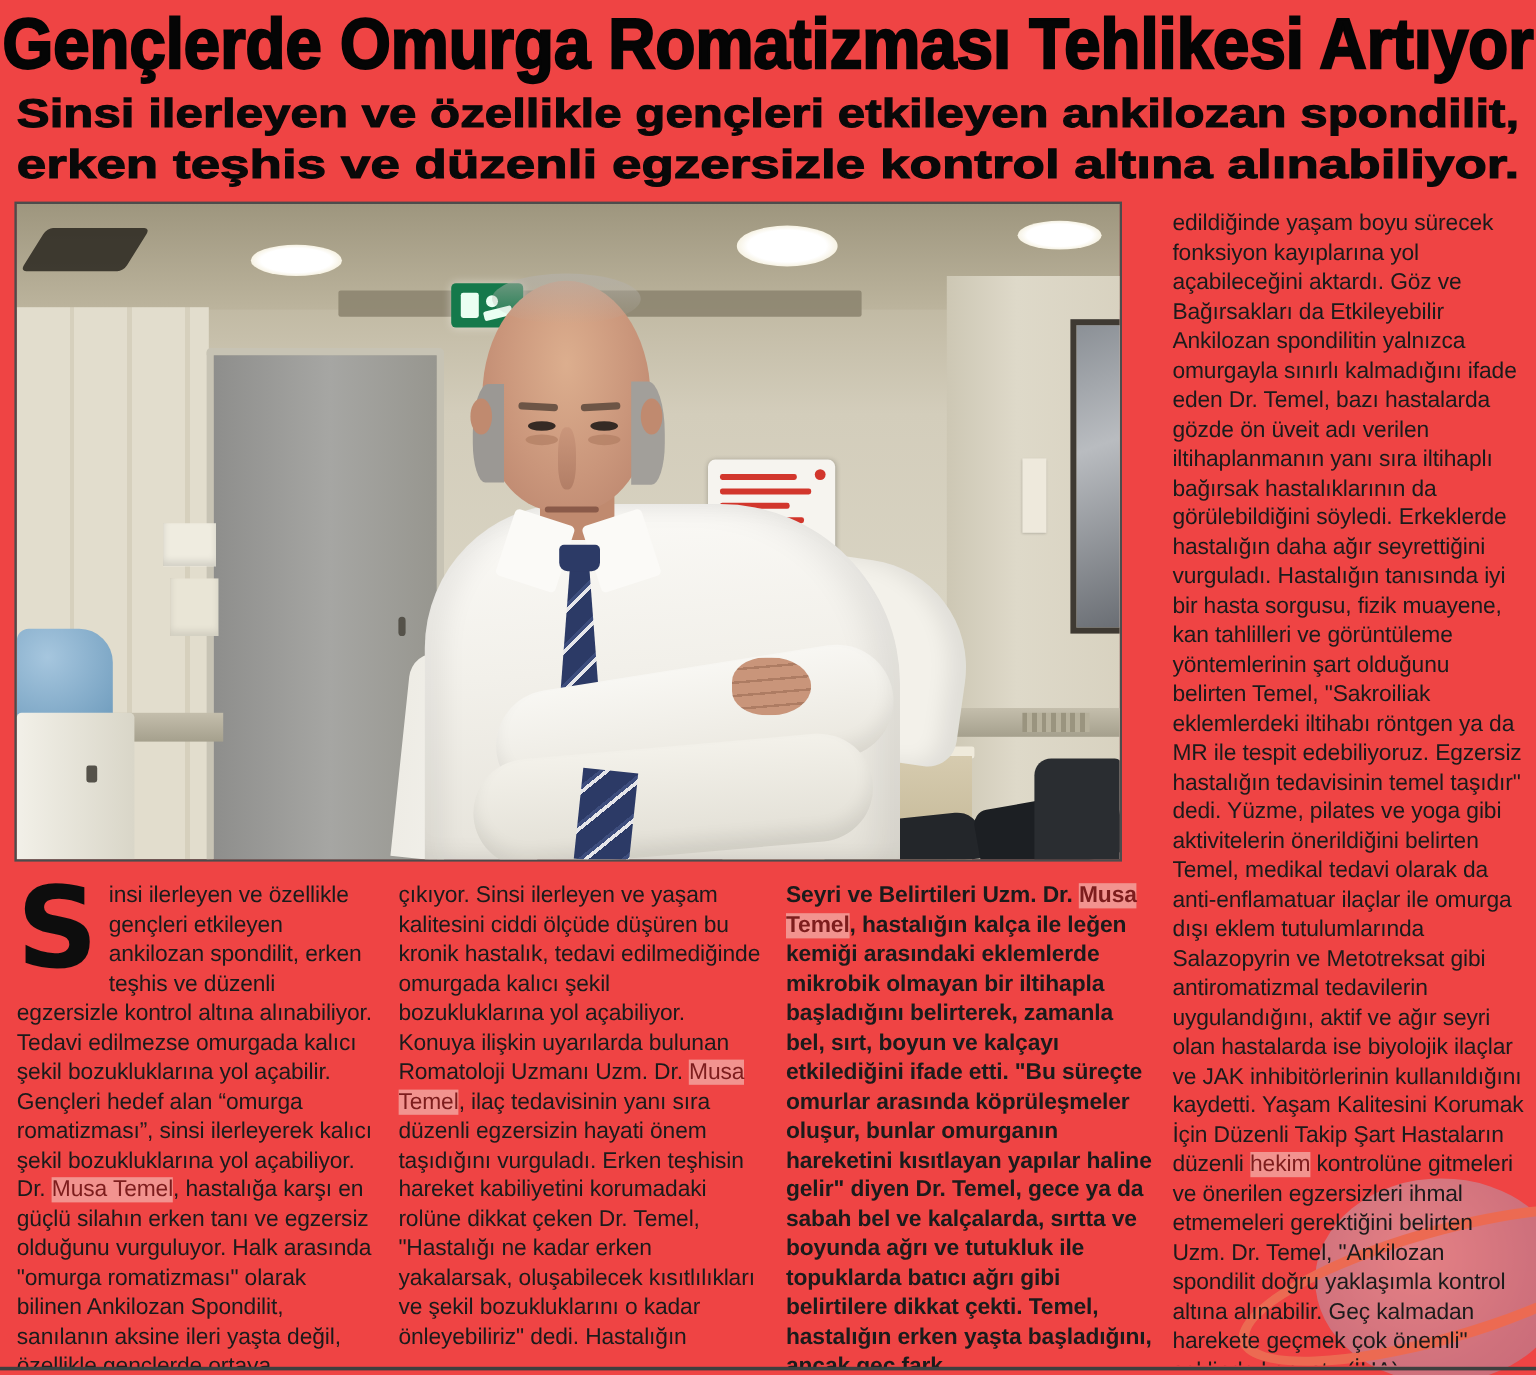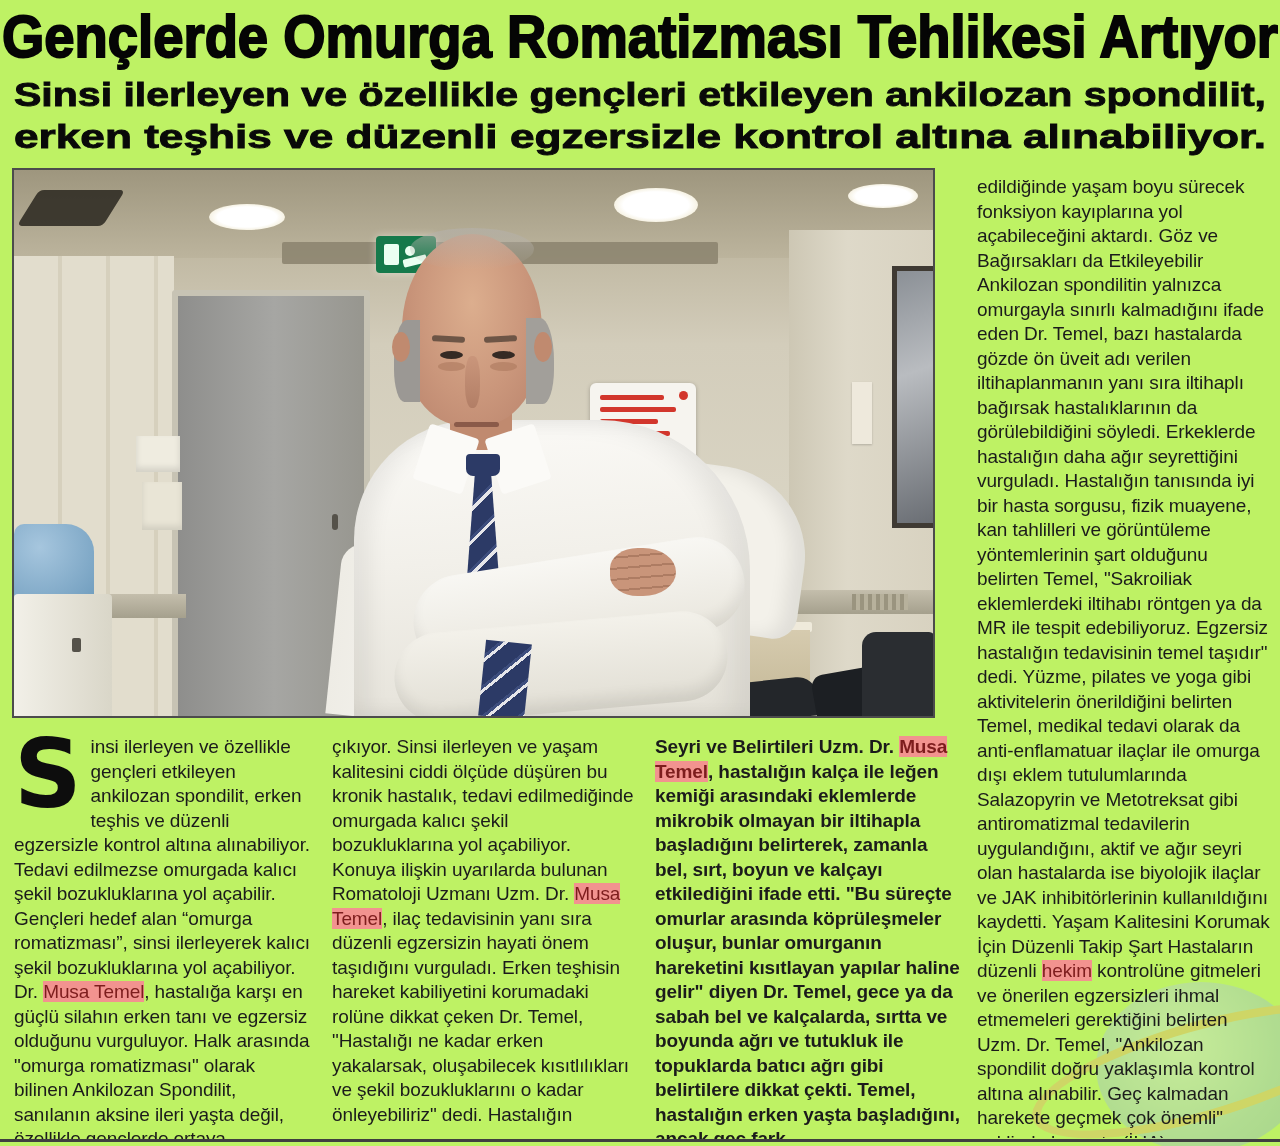--- a/index.html
+++ b/index.html
@@ -1,17 +1,17 @@
 <!DOCTYPE html>
 <html><head>
 <meta charset="utf-8">
 <style>
   html,body{margin:0;padding:0;}
   body{width:1280px;height:1146px;background:#ffffff;font-family:"Liberation Sans",sans-serif;position:relative;overflow:hidden;}
-  .page{position:absolute;inset:0;background:#bef264;padding-left:28px;}
+  .page{position:absolute;inset:0;background:#ef4444;padding-left:28px;}
   svg text{font-family:"Liberation Sans","DejaVu Sans",sans-serif;}
   .headline-svg{position:absolute;left:0;top:4px;}
   .headline-svg text{font-size:59px;font-weight:bold;fill:#050505;stroke:#050505;stroke-width:2;}
   .subheadline-svg{position:absolute;left:0;top:76px;}
   .subheadline-svg text{font-size:33.5px;font-weight:bold;fill:#090909;stroke:#090909;stroke-width:0.9;}
   
   .photo{position:absolute;left:12px;top:168px;width:919px;height:546px;border:2px solid #4c4c4c;overflow:hidden;
     background:linear-gradient(#a89f88 0%,#bdb59e 12%,#d3cdbb 32%,#d9d4c3 62%,#d5cfbd 100%);}
   .photo *{position:absolute;}
   .ceiling{left:0;top:0;width:100%;height:88px;background:linear-gradient(#9e967e,#bcb49d);}

